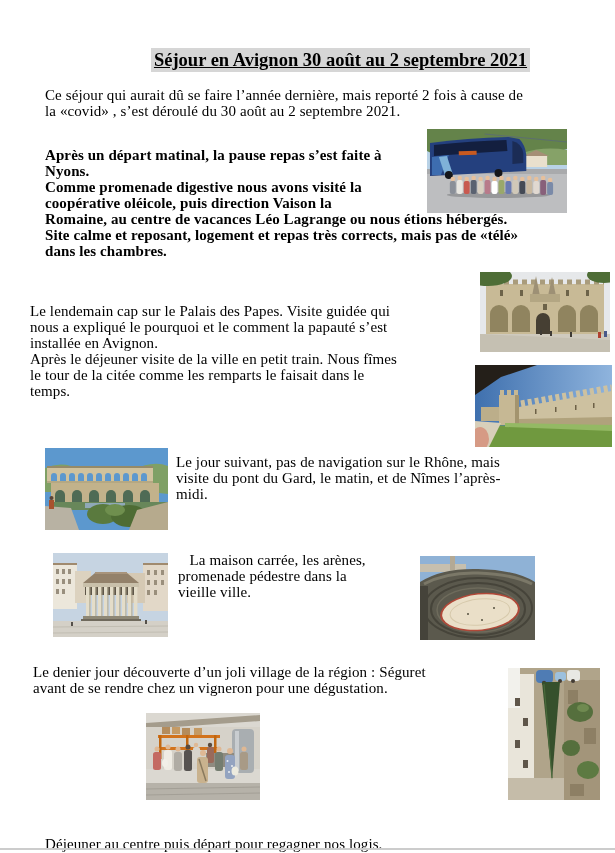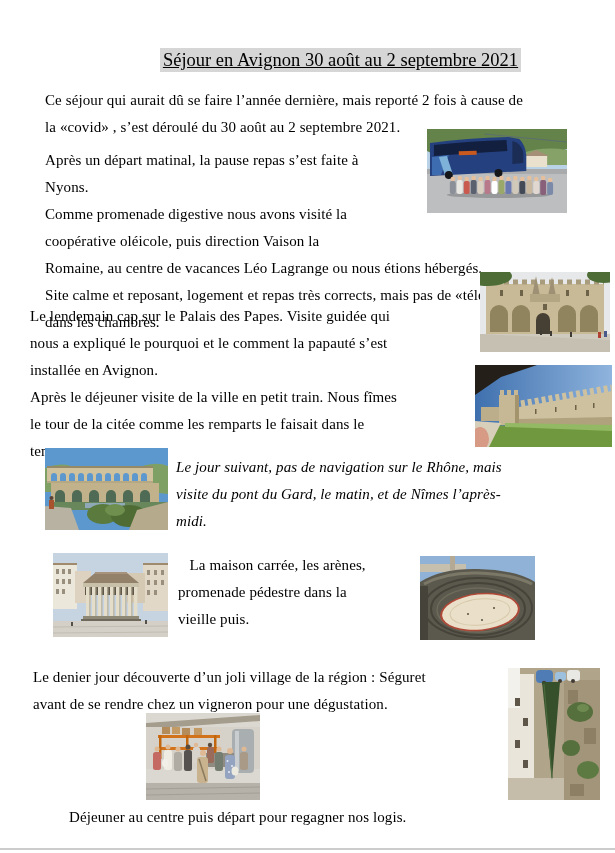--- a/index.html
+++ b/index.html
@@ -1,71 +1,71 @@
 <!DOCTYPE html>
 <html><head>
 <meta charset="utf-8">
 <style>
   html,body{margin:0;padding:0;}
   body{
     width:615px;height:853px;background:#ffffff;position:relative;overflow:hidden;
     font-family:"Liberation Serif", serif;color:#000;
   }
   .para{
-    position:absolute;white-space:pre-wrap;font-size:15px;line-height:27px;
+    position:absolute;white-space:pre-wrap;font-size:15px;line-height:16px;
     letter-spacing:0.1px;
   }
   .title-row{position:absolute;top:48px;left:0;width:615px;text-align:center;
     padding-left:66px;box-sizing:border-box;}
   .title{
-    display:inline-block;background:#d6d6d6;font-weight:normal;font-size:18.5px;
+    display:inline-block;background:#d6d6d6;font-weight:bold;font-size:18.5px;
     line-height:24px;text-decoration:underline;padding:0 3px;
   }
   figure.photo{position:absolute;margin:0;padding:0;}
   figure.photo svg{display:block;width:100%;height:100%;}
   .page-edge{position:absolute;left:0;top:848px;width:615px;height:0;
     border-top:2px solid #cccccc;}
 </style>
 </head>
 <body>
 
 <div class="title-row">
   <span class="title">Séjour en Avignon 30 août au 2 septembre 2021</span>
 </div>
 
 <div class="para" style="left:45px;top:87px;width:560px;">Ce séjour qui aurait dû se faire l’année dernière, mais reporté 2 fois à cause de
 la «covid» , s’est déroulé du 30 août au 2 septembre 2021.</div>
 
-<div class="para" style="left:45px;top:147px;width:560px;">Après un départ matinal, la pause repas s’est faite à
+<div class="para" style="left:45px;top:147px;width:560px;font-weight:bold;">Après un départ matinal, la pause repas s’est faite à
 Nyons.
 Comme promenade digestive nous avons visité la
 coopérative oléicole, puis direction Vaison la
 Romaine, au centre de vacances Léo Lagrange ou nous étions hébergés.
 Site calme et reposant, logement et repas très corrects, mais pas de «télé»
 dans les chambres.</div>
 
 <div class="para" style="left:30px;top:303px;width:430px;">Le lendemain cap sur le Palais des Papes. Visite guidée qui
 nous a expliqué le pourquoi et le comment la papauté s’est
 installée en Avignon.
 Après le déjeuner visite de la ville en petit train. Nous fîmes
 le tour de la citée comme les remparts le faisait dans le
 temps.</div>
 
-<div class="para" style="left:176px;top:454px;width:400px;font-style:italic;">Le jour suivant, pas de navigation sur le Rhône, mais
+<div class="para" style="left:176px;top:454px;width:400px;">Le jour suivant, pas de navigation sur le Rhône, mais
 visite du pont du Gard, le matin, et de Nîmes l’après-
 midi.</div>
 
 <div class="para" style="left:178px;top:552px;width:230px;">   La maison carrée, les arènes,
 promenade pédestre dans la
-vieille puis.</div>
+vieille ville.</div>
 
 <div class="para" style="left:33px;top:664px;width:460px;">Le denier jour découverte d’un joli village de la région : Séguret
 avant de se rendre chez un vigneron pour une dégustation.</div>
 
-<div class="para" style="left:45px;top:804px;width:500px;margin-left:24px;">Déjeuner au centre puis départ pour regagner nos logis.</div>
+<div class="para" style="left:45px;top:836px;width:500px;">Déjeuner au centre puis départ pour regagner nos logis.</div>
 
 <figure class="photo" style="left:427px;top:129px;width:140px;height:84px;" aria-label="Groupe devant l’autocar bleu à Nyons">
   <svg viewBox="0 0 141 84" preserveAspectRatio="none">
     <rect width="141" height="46" fill="#b9d2e6"></rect>
     <path d="M0 0 H141 V20 Q118 28 98 24 Q60 30 30 26 Q10 28 0 22 Z" fill="#64834a"></path>
     <path d="M96 24 Q118 17 141 21 V36 H96 Z" fill="#86a268"></path>
     <line x1="58" y1="5" x2="141" y2="13" stroke="#5a6a78" stroke-width="0.8"></line>
     <path d="M97 27 L110 21 L123 27 Z" fill="#a58f76"></path>
     <rect x="99" y="27" width="22" height="11" fill="#e9e0cd"></rect>
     <rect x="0" y="40" width="141" height="44" fill="#bdbec0"></rect>

